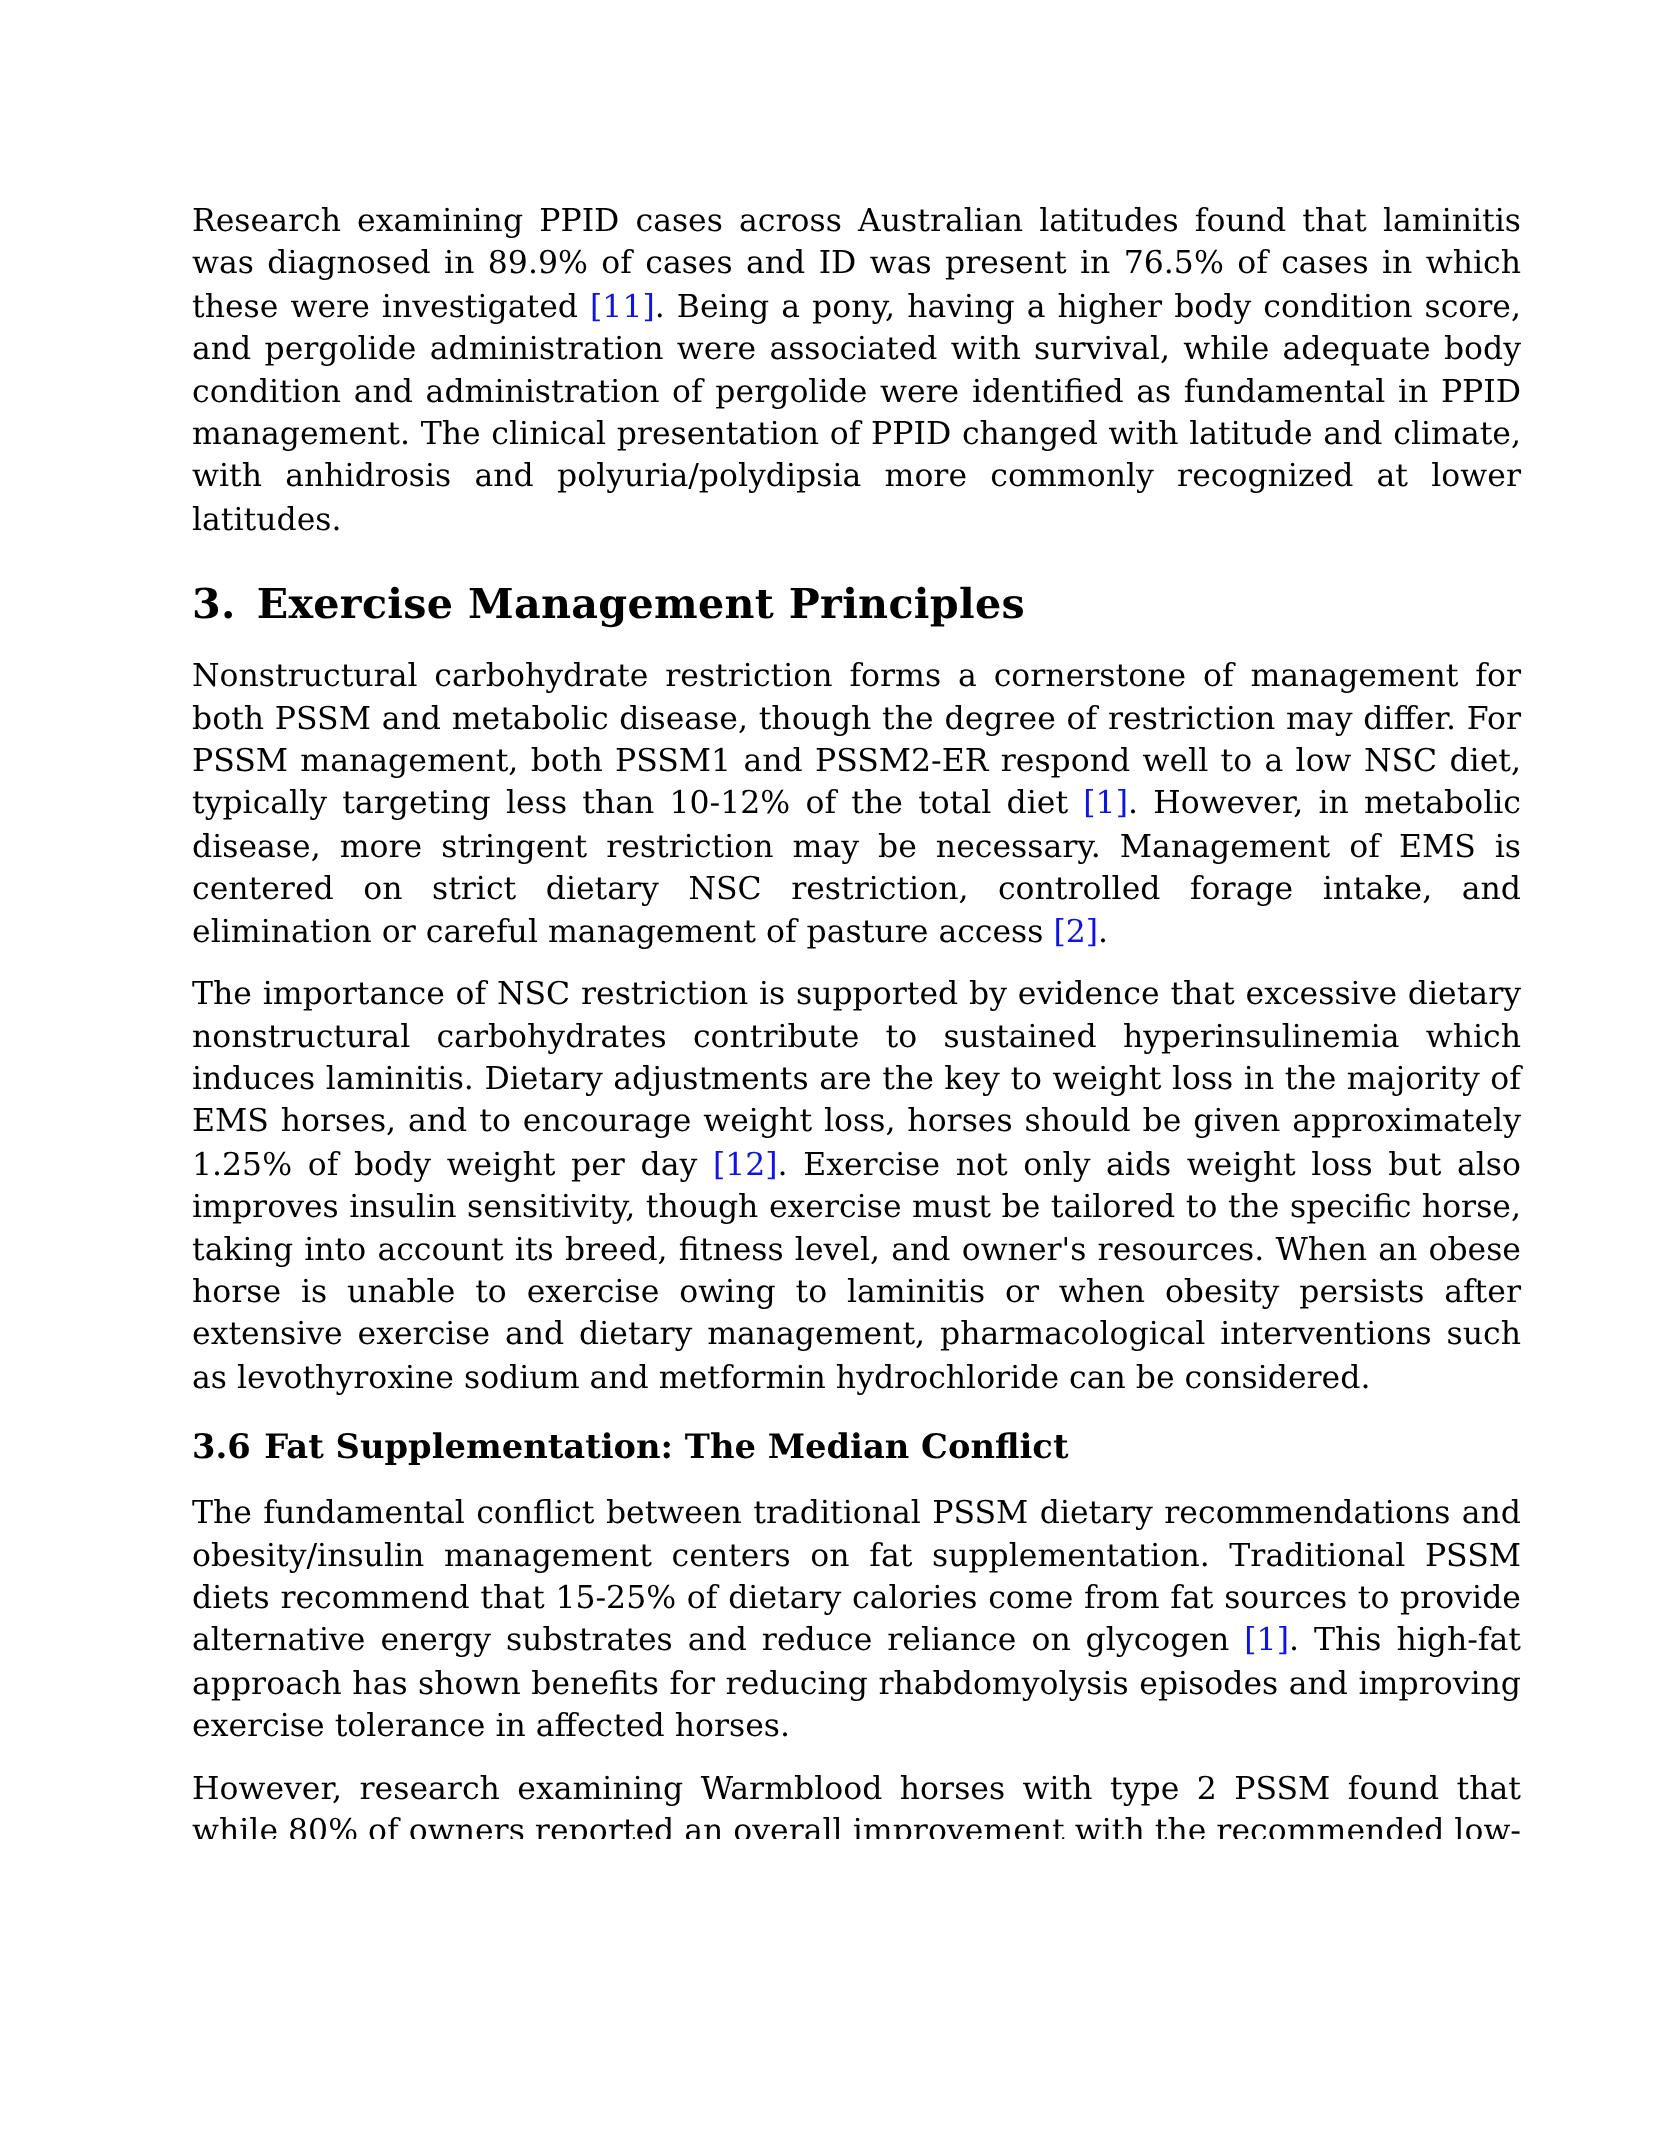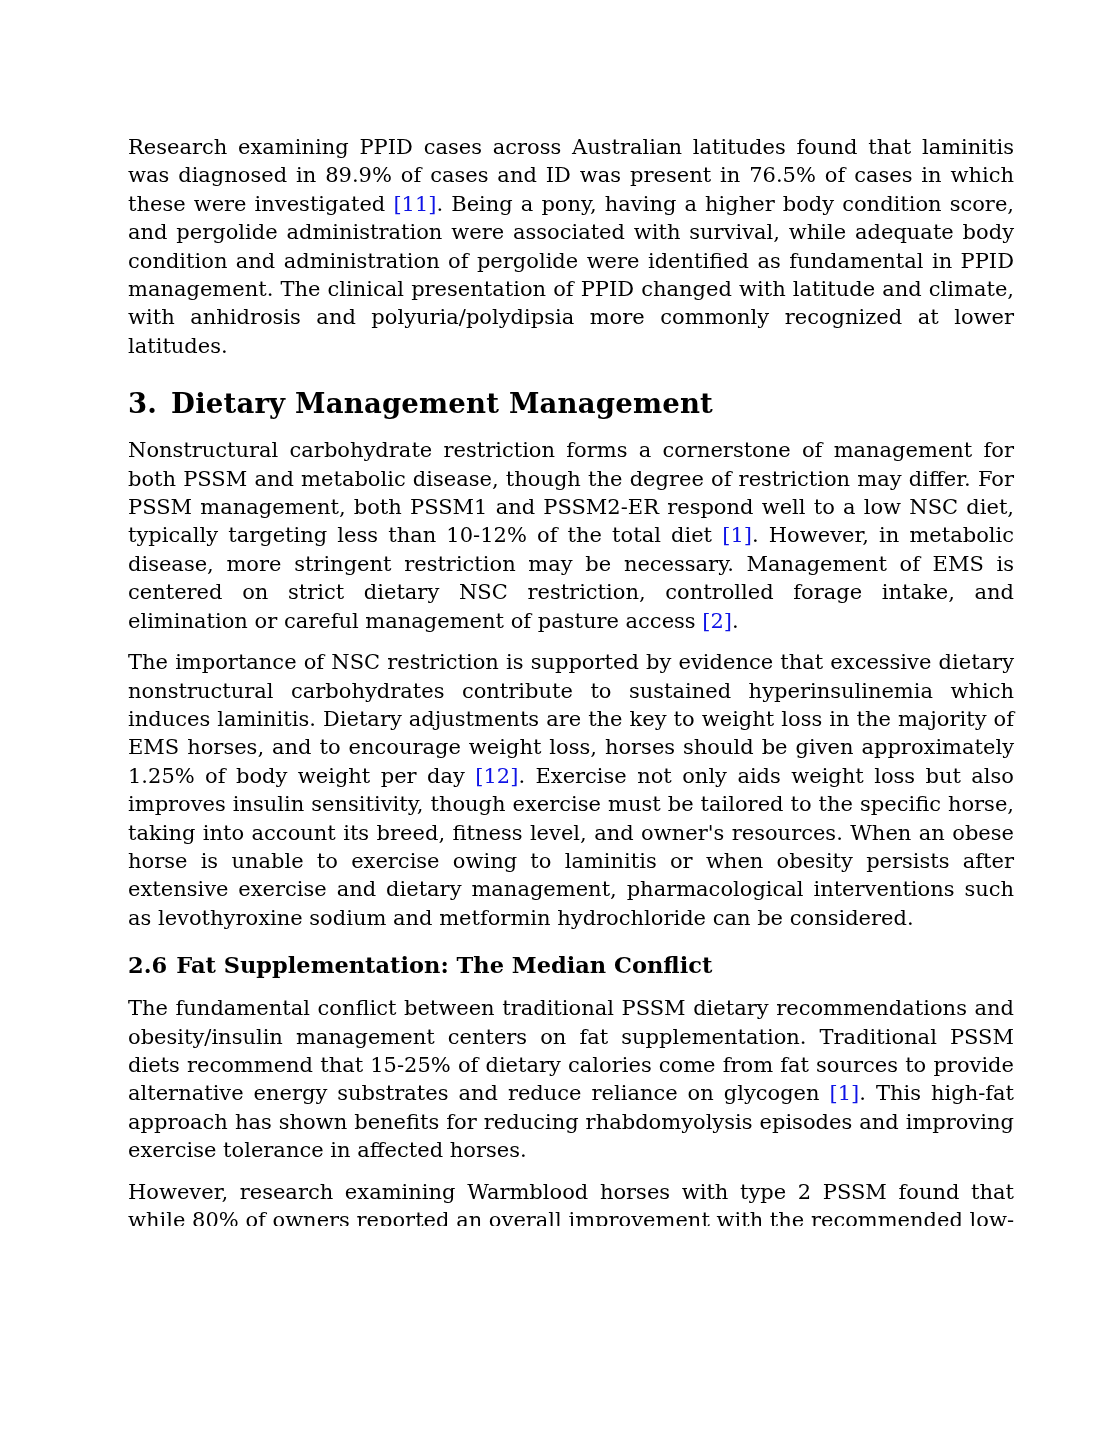--- a/index.html
+++ b/index.html
@@ -50,28 +50,28 @@
     color: #000000;
   }
 </style>
 </head>
 <body>
 
 <div class="page">
 
   <p class="body-para"><span>Research examining PPID cases across Australian latitudes found that laminitis was diagnosed in 89.9% of cases and ID was present in 76.5% of cases in which these were investigated </span><span class="cite">[11]</span><span>. Being a pony, having a higher body condition score, and pergolide administration were associated with survival, while adequate body condition and administration of pergolide were identified as fundamental in PPID management. The clinical presentation of PPID changed with latitude and climate, with anhidrosis and polyuria/polydipsia more commonly recognized at lower latitudes.</span></p>
 
-  <h1 class="section"><span class="secnum">3.</span><span>Dietary Management Management</span></h1>
+  <h1 class="section"><span class="secnum">3.</span><span>Exercise Management Principles</span></h1>
 
 
   <p class="body-para"><span>Nonstructural carbohydrate restriction forms a cornerstone of management for both PSSM and metabolic disease, though the degree of restriction may differ. For PSSM management, both PSSM1 and PSSM2-ER respond well to a low NSC diet, typically targeting less than 10-12% of the total diet </span><span class="cite">[1]</span><span>. However, in metabolic disease, more stringent restriction may be necessary. Management of EMS is centered on strict dietary NSC restriction, controlled forage intake, and elimination or careful management of pasture access </span><span class="cite">[2]</span><span>.</span></p>
 
   <p class="body-para"><span>The importance of NSC restriction is supported by evidence that excessive dietary nonstructural carbohydrates contribute to sustained hyperinsulinemia which induces laminitis. Dietary adjustments are the key to weight loss in the majority of EMS horses, and to encourage weight loss, horses should be given approximately 1.25% of body weight per day </span><span class="cite">[12]</span><span>. Exercise not only aids weight loss but also improves insulin sensitivity, though exercise must be tailored to the specific horse, taking into account its breed, fitness level, and owner's resources. When an obese horse is unable to exercise owing to laminitis or when obesity persists after extensive exercise and dietary management, pharmacological interventions such as levothyroxine sodium and metformin hydrochloride can be considered.</span></p>
 
-  <h2 class="subsection"><span class="subnum">2.6</span><span>Fat Supplementation: The Median Conflict</span></h2>
+  <h2 class="subsection"><span class="subnum">3.6</span><span>Fat Supplementation: The Median Conflict</span></h2>
 
   <p class="body-para"><span>The fundamental conflict between traditional PSSM dietary recommendations and obesity/insulin management centers on fat supplementation. Traditional PSSM diets recommend that 15-25% of dietary calories come from fat sources to provide alternative energy substrates and reduce reliance on glycogen </span><span class="cite">[1]</span><span>. This high-fat approach has shown benefits for reducing rhabdomyolysis episodes and improving exercise tolerance in affected horses.</span></p>
 
   <p class="body-para"><span>However, research examining Warmblood horses with type 2 PSSM found that while 80% of owners reported an overall improvement with the recommended low-starch/fat-supplemented diet and exercise regime, 53% of horses were still not advancing as expected, with reluctance to go forward and collect persisting in approximately one-third of horses </span><span class="cite">[13]</span><span>. Median muscle glycogen concentrations did not differ between PSSM2 horses and controls without evident myopathy, though horses with the highest glycogen concentrations were significantly more likely to show a decline in performance. This suggests that</span></p>
 
   <div class="footer">4</div>
 
 </div>
 
 </body></html>

